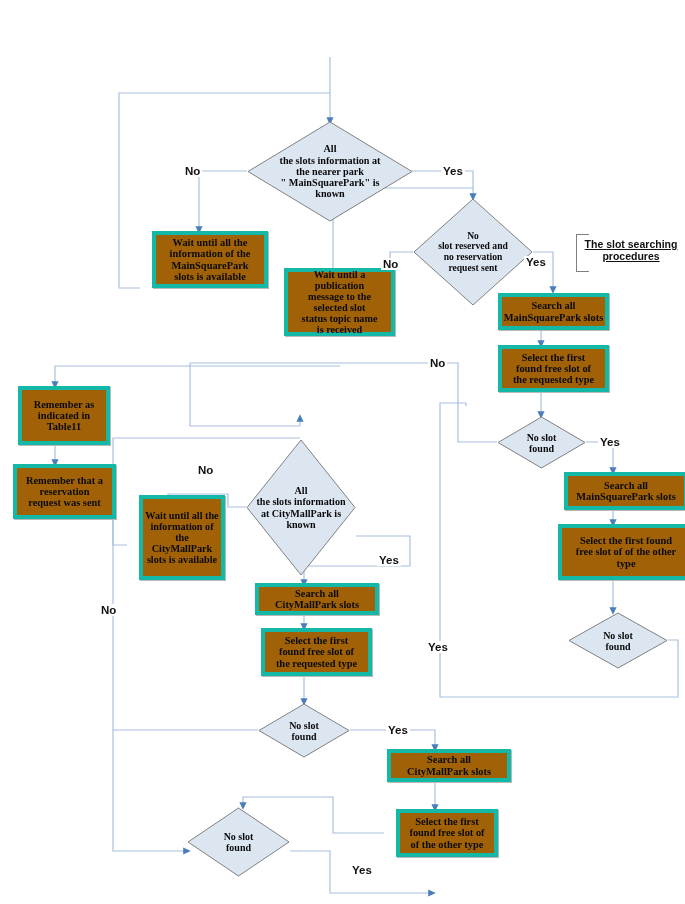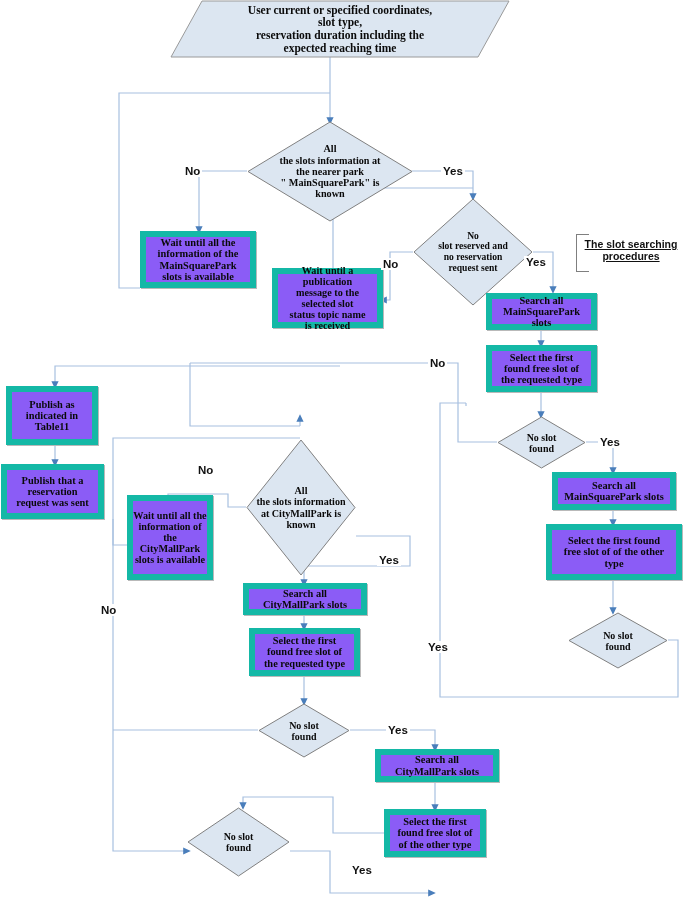--- a/index.html
+++ b/index.html
@@ -16,23 +16,24 @@
     box-sizing:border-box;
     display:flex;align-items:center;justify-content:center;
     text-align:center;
     font-family:"Liberation Serif", serif;
     font-weight:bold;
     color:#0a0a0a;
     line-height:1.08;
     z-index:3;
   }
   .box{
-    background:#8b5cf6;
-    border:6px solid #14b8a6;
+    background:#a16207;
+    border:4px solid #14b8a6;
     box-shadow:1px 1px 0 #b9b9b9;
+    margin-left:12px;
   }
   .diamond-wrap{position:absolute;z-index:3;}
   .diamond-wrap svg{position:absolute;left:0;top:0;}
   .diamond-label{
     position:absolute;left:0;top:0;width:100%;height:100%;
     display:flex;align-items:center;justify-content:center;
     text-align:center;
     font-family:"Liberation Serif", serif;
     font-weight:bold;color:#0a0a0a;line-height:1.1;
     pointer-events:none;
@@ -130,29 +131,20 @@
       <path d="M350,730 L435,730 L435,748" marker-end="url(#arr)"></path>
 
       <path d="M435,782 L435,808" marker-end="url(#arr)"></path>
 
       <path d="M384,833 L333,833 L333,797 L243,797 L243,806" marker-end="url(#arr)"></path>
 
       <path d="M290,851 L330,851 L330,893 L432,893" marker-end="url(#arr)"></path>
     </g>
   </svg>
 
-  <div class="diamond-wrap" style="left:170px;top:0px;width:340px;height:58px;">
-    <svg width="340" height="58" xmlns="http://www.w3.org/2000/svg">
-      <polygon points="32,1 339,1 308,57 1,57" fill="#dce6f1" stroke="#9a9a9a" stroke-width="1"></polygon>
-    </svg>
-    <div class="diamond-label" style="font-size:11.5px;white-space:pre-line;">User current or specified coordinates,
-slot type,
-reservation duration including the
-expected reaching time</div>
-  </div>
 
   <div class="diamond-wrap" style="left:247px;top:121px;width:166px;height:101px;">
     <svg width="166" height="101" xmlns="http://www.w3.org/2000/svg">
       <polygon points="83,1 165,50.5 83,100 1,50.5" fill="#dce6f1" stroke="#808080" stroke-width="1"></polygon>
     </svg>
     <div class="diamond-label" style="font-size:10.2px;white-space:pre-line;">All
 the slots information at
 the nearer park
 " MainSquarePark"  is
 known</div>
@@ -166,21 +158,21 @@
   <div class="diamond-wrap" style="left:413px;top:198px;width:120px;height:108px;">
     <svg width="120" height="108" xmlns="http://www.w3.org/2000/svg">
       <polygon points="60,1 119,54 60,107 1,54" fill="#dce6f1" stroke="#808080" stroke-width="1"></polygon>
     </svg>
     <div class="diamond-label" style="font-size:9.6px;white-space:pre-line;">No
 slot reserved and
 no reservation
 request sent</div>
   </div>
 
-  <div class="node box" style="left:272px;top:268px;width:111px;height:60px;font-size:10.2px;white-space:pre-line;">Wait until a
+  <div class="node box" style="left:272px;top:268px;width:111px;height:68px;font-size:10.2px;white-space:pre-line;">Wait until a
 publication
 message to the
 selected slot
 status topic name
 is received</div>
 
   <div class="bracket" style="left:576px;top:234px;width:12px;height:36px;"></div>
   <div class="note" style="left:578px;top:238px;width:106px;font-size:10.5px;white-space:pre-line;"><span>The slot searching procedures</span></div>
 
   <div class="node box" style="left:486px;top:293px;width:111px;height:37px;font-size:10.4px;white-space:pre-line;">Search all
@@ -206,25 +198,25 @@
 type</div>
 
   <div class="diamond-wrap" style="left:568px;top:612px;width:100px;height:57px;">
     <svg width="100" height="57" xmlns="http://www.w3.org/2000/svg">
       <polygon points="50,1 99,28.5 50,56 1,28.5" fill="#dce6f1" stroke="#808080" stroke-width="1"></polygon>
     </svg>
     <div class="diamond-label" style="font-size:10px;white-space:pre-line;">No slot
 found</div>
   </div>
 
-  <div class="node box" style="left:6px;top:386px;width:92px;height:59px;font-size:10.4px;white-space:pre-line;">Publish as
+  <div class="node box" style="left:6px;top:386px;width:92px;height:59px;font-size:10.4px;white-space:pre-line;">Remember as
 indicated in
 Table11</div>
 
-  <div class="node box" style="left:1px;top:464px;width:103px;height:55px;font-size:10.4px;white-space:pre-line;">Publish that a
+  <div class="node box" style="left:1px;top:464px;width:103px;height:55px;font-size:10.4px;white-space:pre-line;">Remember that a
 reservation
 request was sent</div>
 
   <div class="diamond-wrap" style="left:246px;top:439px;width:110px;height:137px;">
     <svg width="110" height="137" xmlns="http://www.w3.org/2000/svg">
       <polygon points="55,1 109,68.5 55,136 1,68.5" fill="#dce6f1" stroke="#808080" stroke-width="1"></polygon>
     </svg>
     <div class="diamond-label" style="font-size:10.1px;white-space:pre-line;">All
 the slots information
 at CityMallPark is

